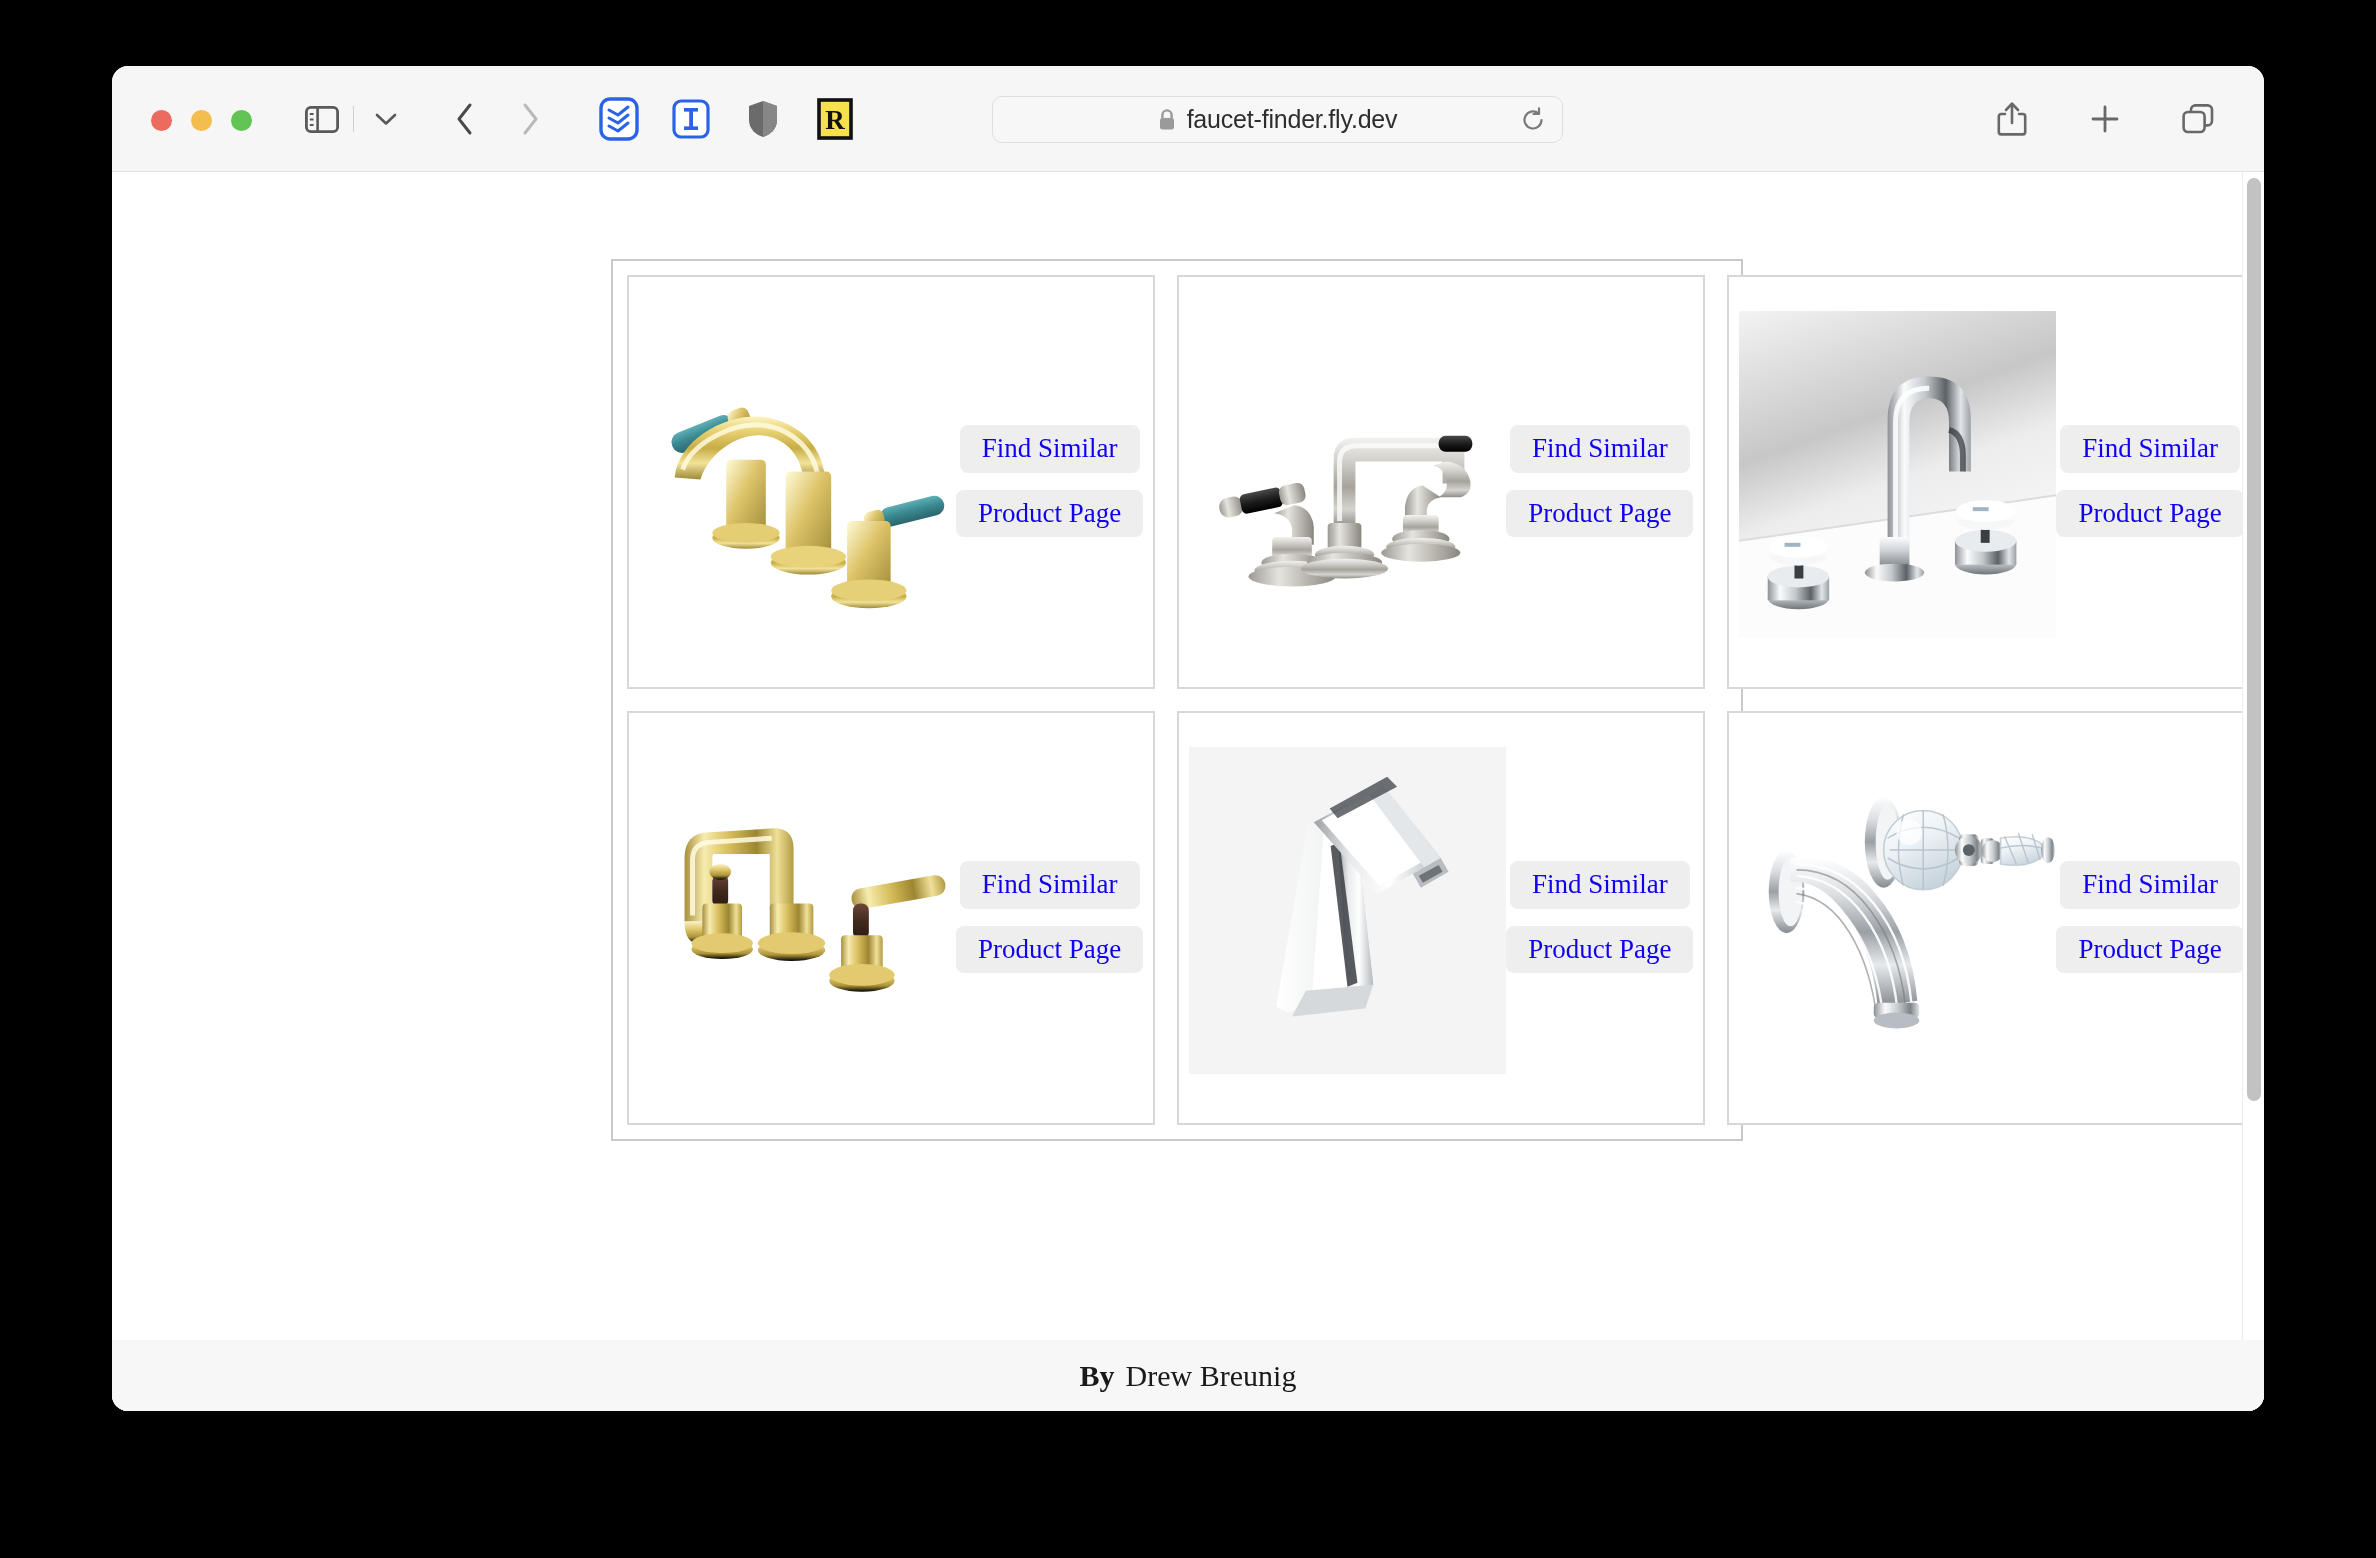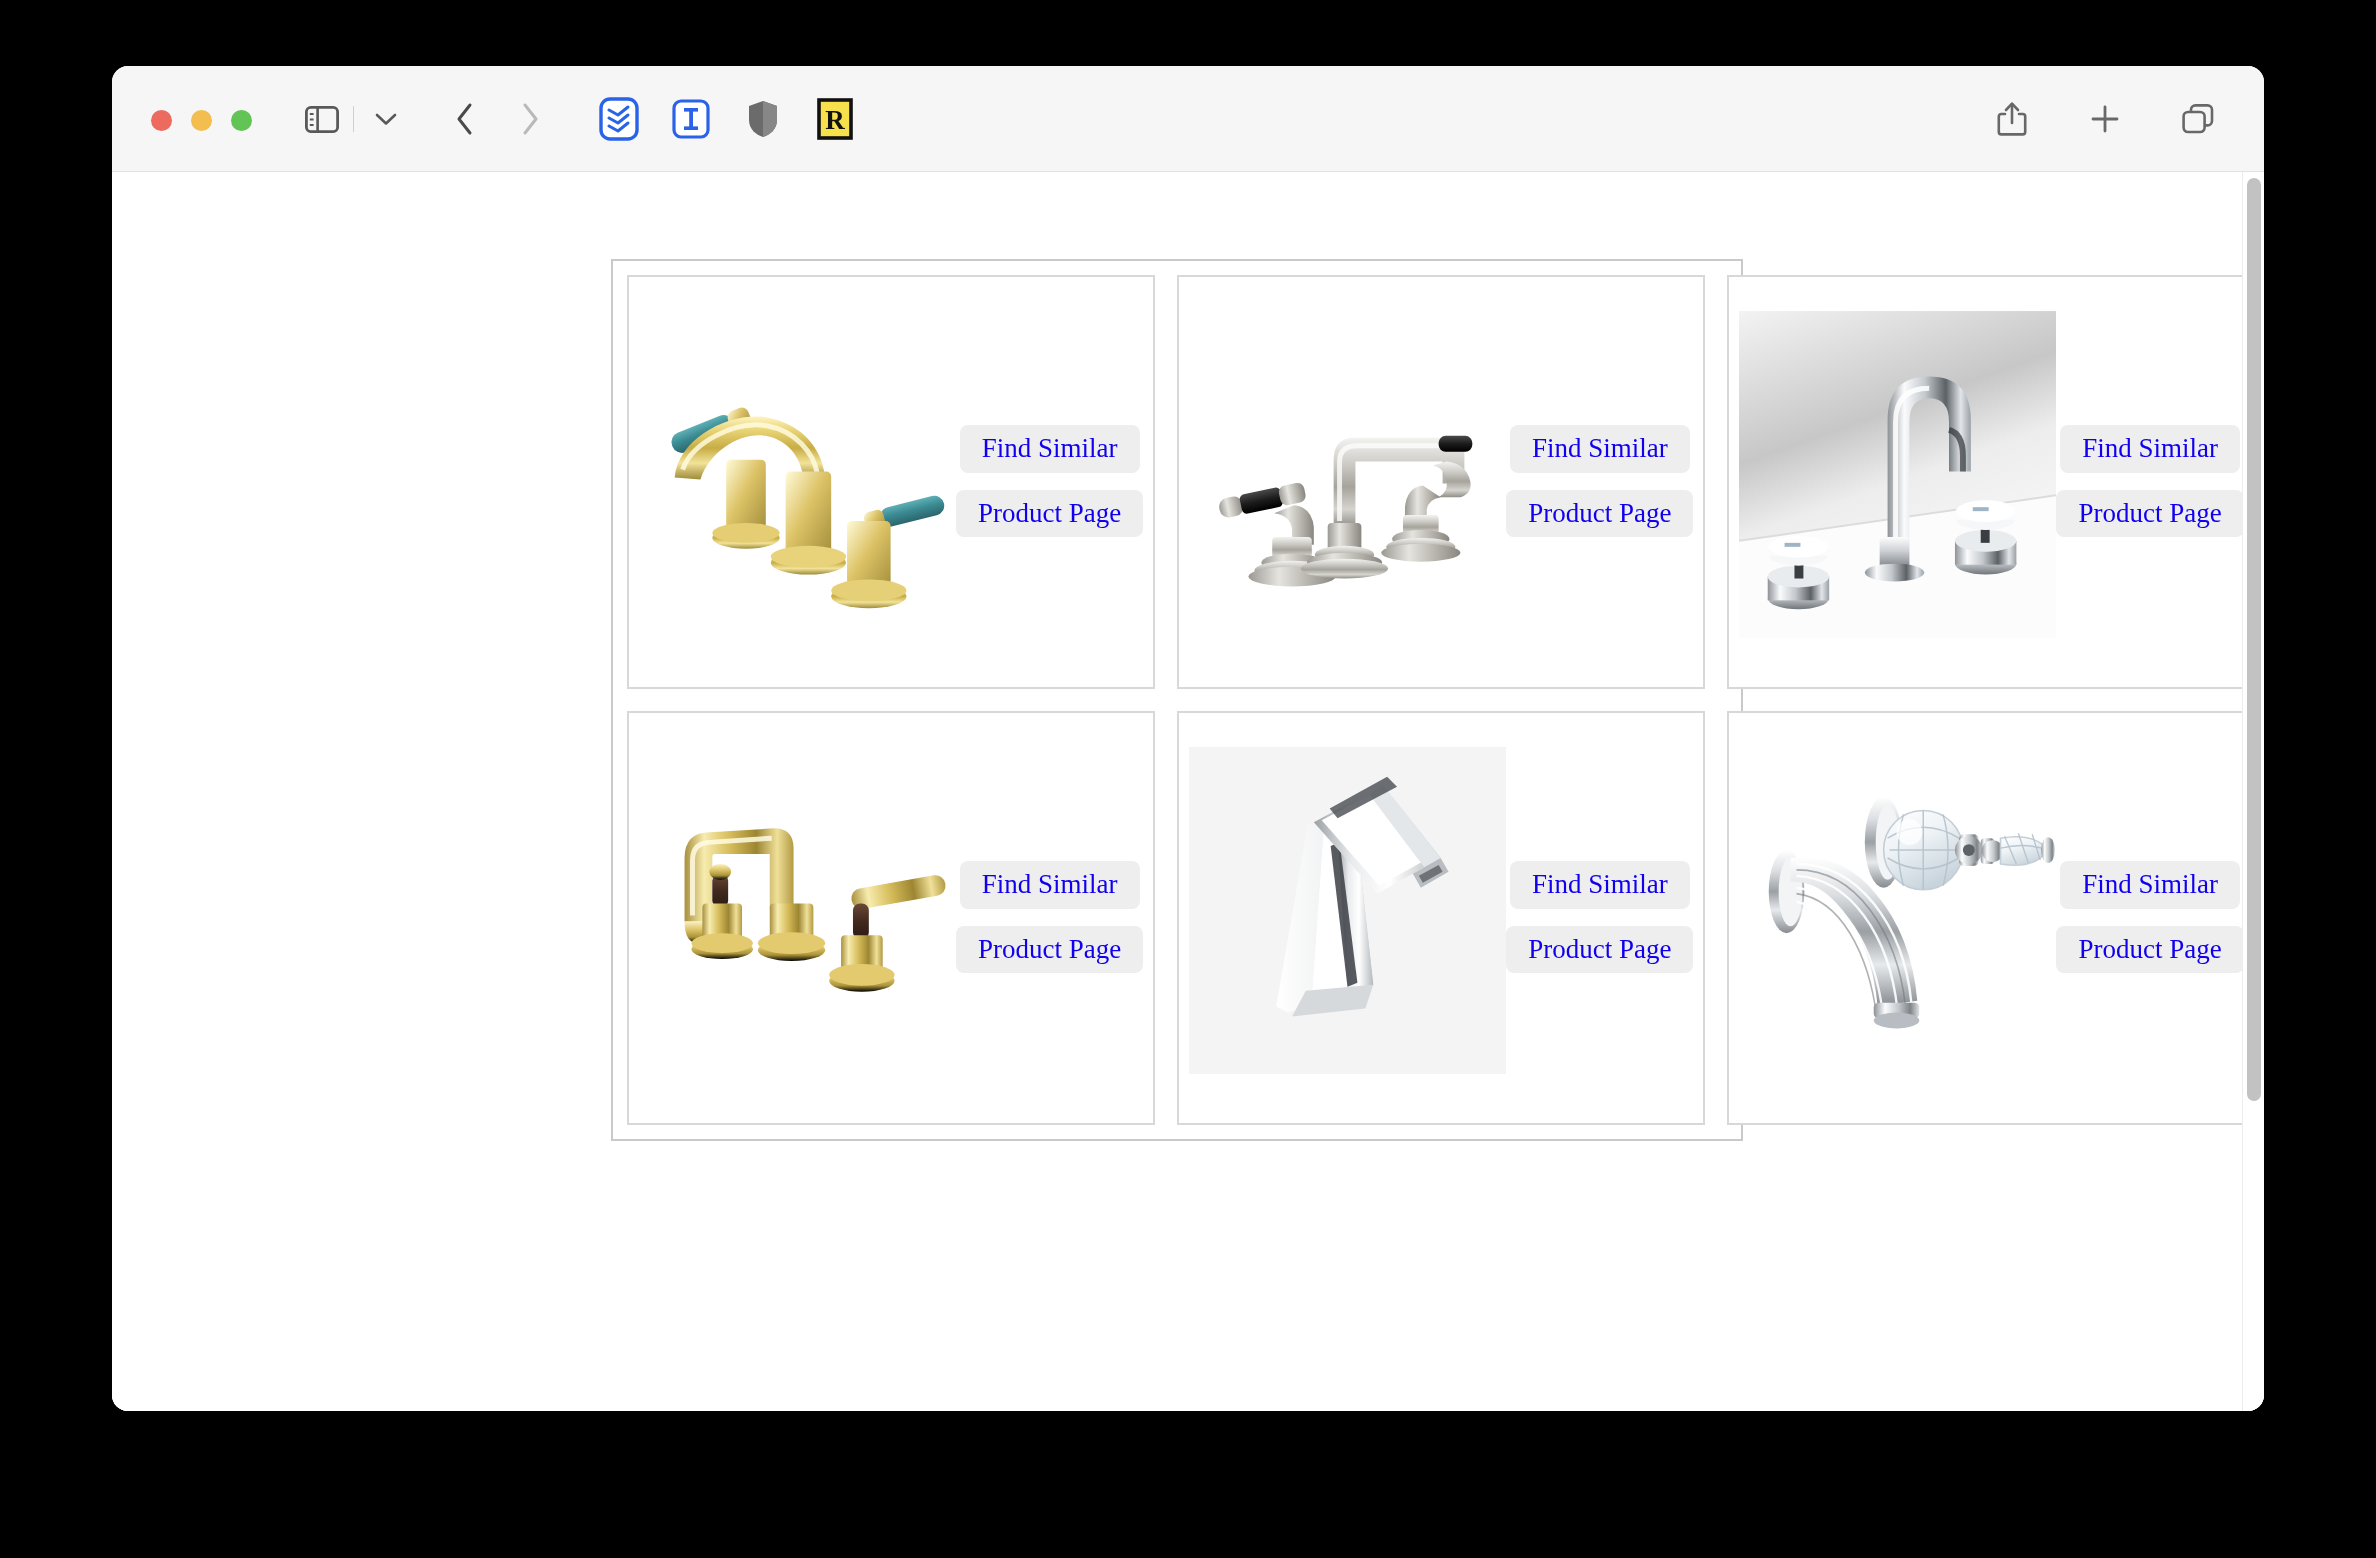--- a/index.html
+++ b/index.html
@@ -331,20 +331,35 @@
 
       <div class="ext-icon">
         <svg width="38" height="42" viewBox="0 0 38 42">
           <rect x="3" y="2" width="32" height="38" fill="#f6e04b" stroke="#111111" stroke-width="3.6"></rect>
           <text x="19" y="31" font-family="Liberation Serif, serif" font-size="27" font-weight="bold" fill="#111111" text-anchor="middle">R</text>
         </svg>
       </div>
 
     </div>
 
+    <div id="url-bar">
+      <span class="lock-wrap">
+        <svg width="18" height="23" viewBox="0 0 18 23">
+          <path d="M4.4 10 V7 a4.6 4.6 0 0 1 9.2 0 V10" fill="none" stroke="#9a9a9a" stroke-width="2.4"></path>
+          <rect x="2" y="10" width="14" height="11.5" rx="2.2" fill="#9a9a9a"></rect>
+        </svg>
+      </span>
+      <span id="url-text">faucet-finder.fly.dev</span>
+      <span id="reload-btn">
+        <svg width="26" height="26" viewBox="0 0 26 26">
+          <path d="M21.5 13 a8.5 8.5 0 1 1 -3.1 -6.6" fill="none" stroke="#7a7a7a" stroke-width="2.2" stroke-linecap="round"></path>
+          <polyline points="19,1.4 19,7 13.5,7" fill="none" stroke="#7a7a7a" stroke-width="2.2" stroke-linecap="round" stroke-linejoin="round"></polyline>
+        </svg>
+      </span>
+    </div>
 
     <div class="tb-group" id="tb-right">
 
       <div class="tb-btn">
         <svg width="30" height="36" viewBox="0 0 30 36">
           <path d="M8 13 H4.2 a2.4 2.4 0 0 0 -2.4 2.4 V31 a2.4 2.4 0 0 0 2.4 2.4 H25.8 a2.4 2.4 0 0 0 2.4 -2.4 V15.4 a2.4 2.4 0 0 0 -2.4 -2.4 H22" fill="none" stroke="#686868" stroke-width="2.6" stroke-linecap="round"></path>
           <line x1="15" y1="3" x2="15" y2="22" stroke="#686868" stroke-width="2.6" stroke-linecap="round"></line>
           <polyline points="9,9 15,2.6 21,9" fill="none" stroke="#686868" stroke-width="2.6" stroke-linecap="round" stroke-linejoin="round"></polyline>
         </svg>
       </div>
@@ -730,16 +745,20 @@
           </div>
 
         </div>
       </div>
     </div>
 
     <div id="page-scrollbar">
       <div id="scroll-thumb"></div>
     </div>
 
+    <div id="site-footer">
+      <span class="by-label">By</span>
+      <a class="author-link" href="#">Drew Breunig</a>
+    </div>
 
   </div>
 </div>
 
 
 </body></html>

